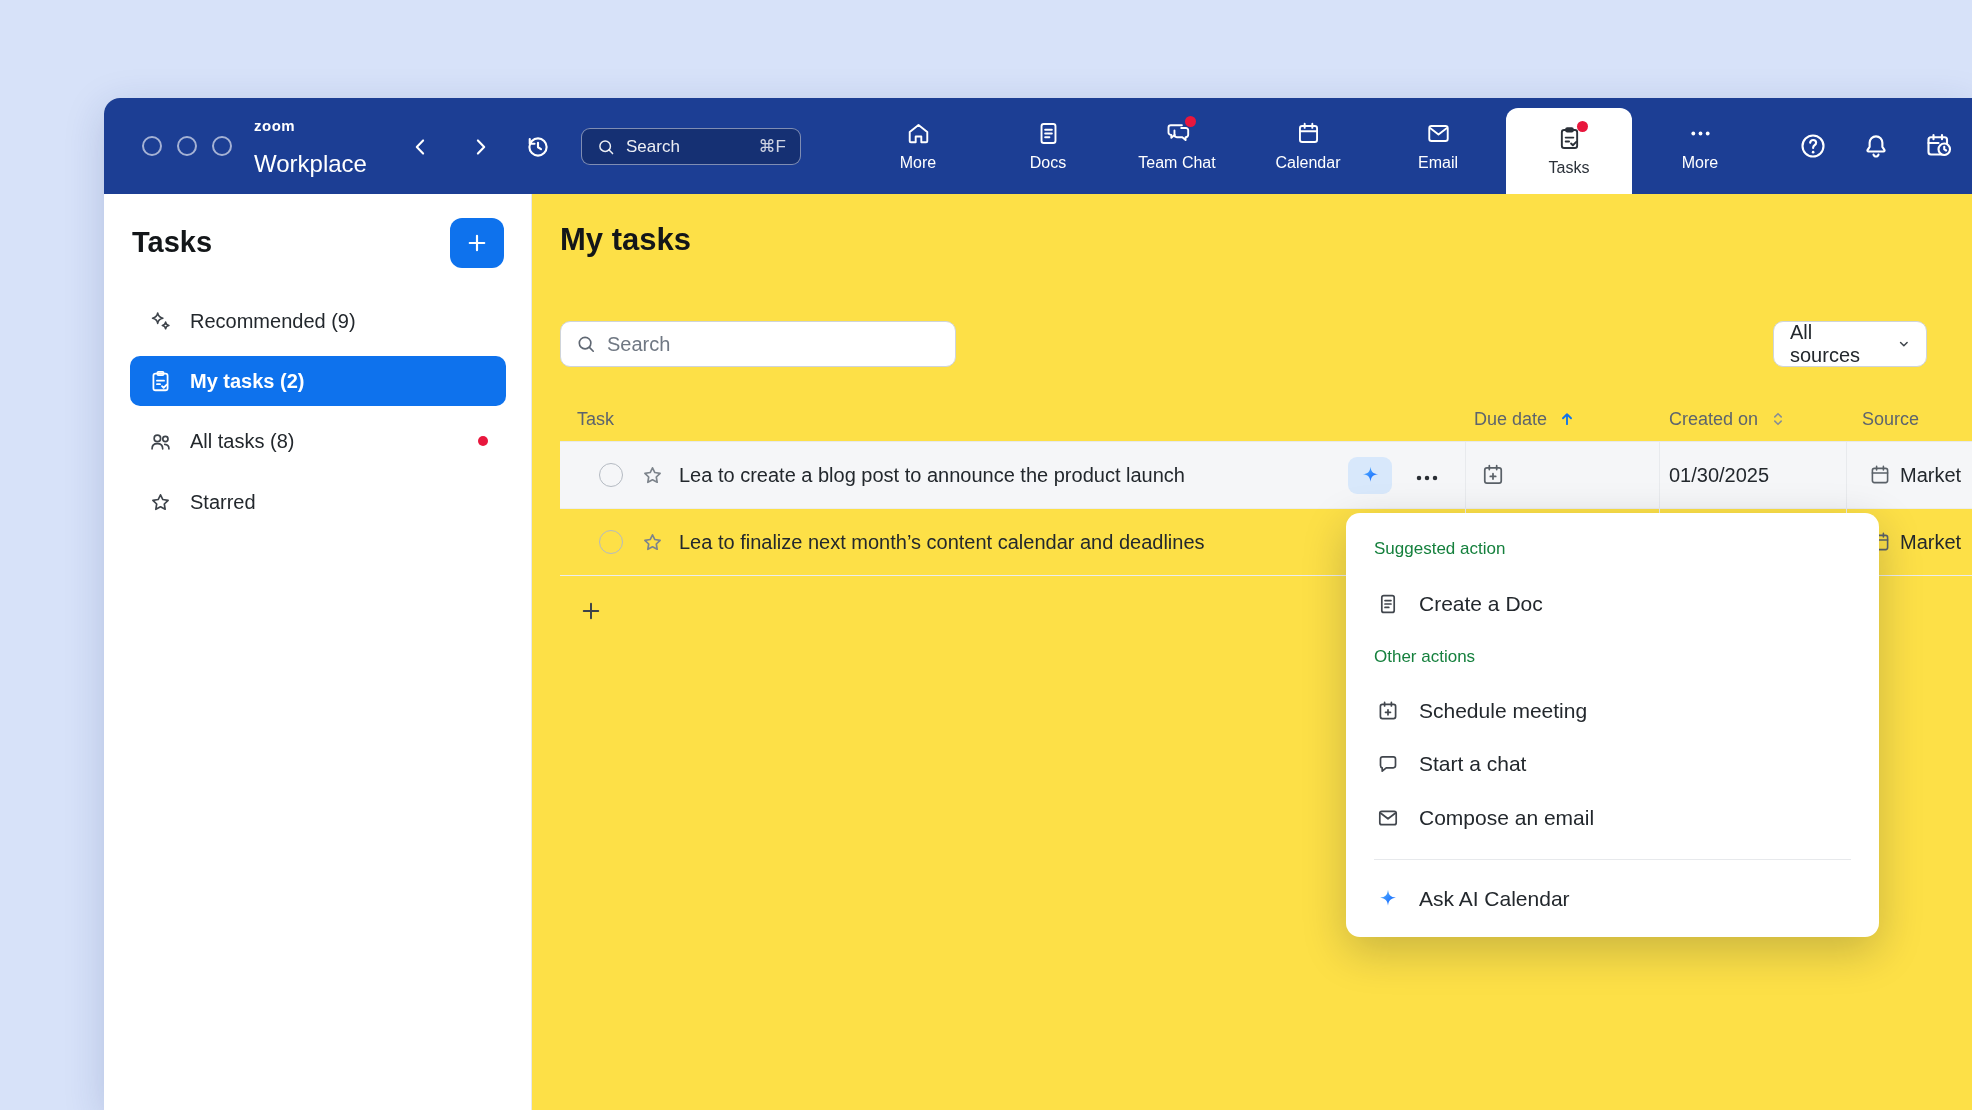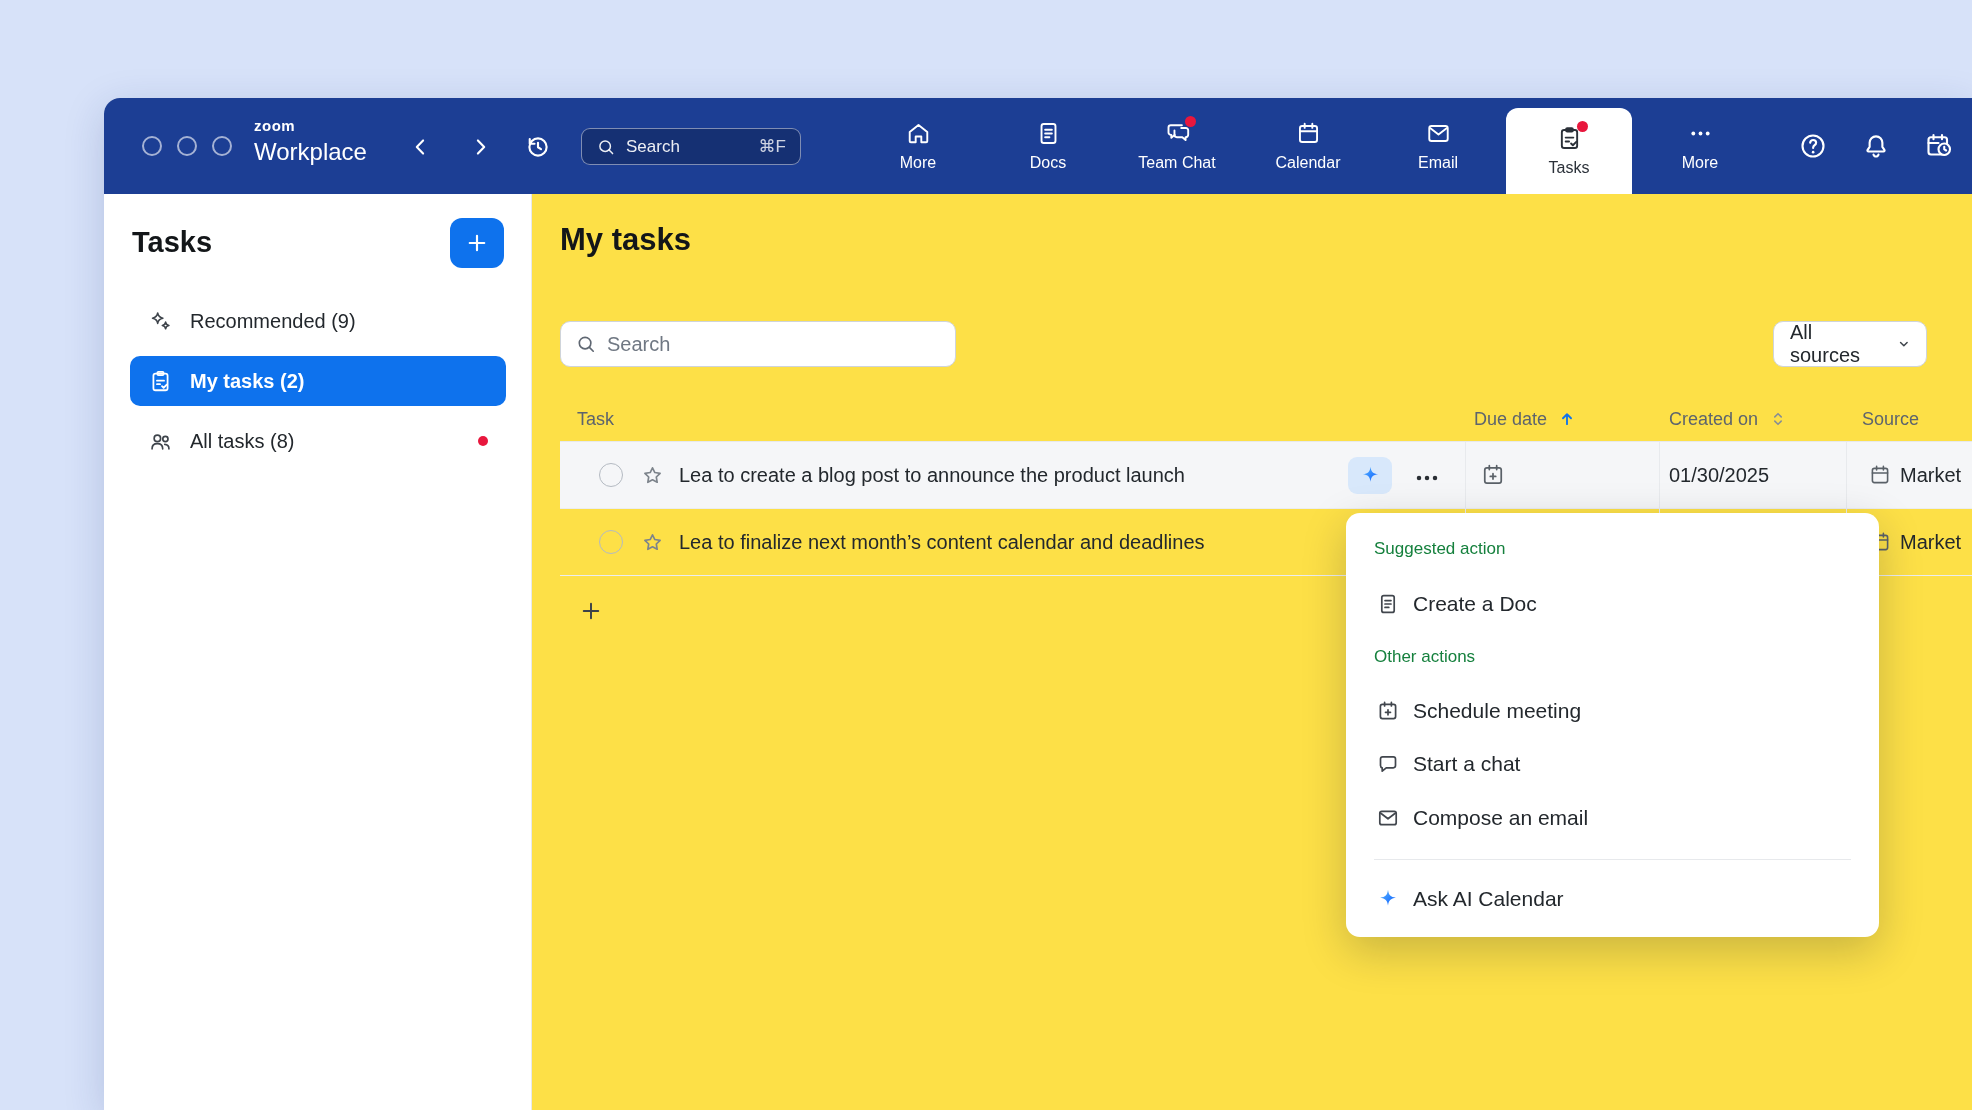--- a/index.html
+++ b/index.html
@@ -8,21 +8,21 @@
   .window { position:absolute; left:104px; top:98px; width:1868px; height:1012px;
             border-top-left-radius:16px; overflow:hidden; background:#fff;
             box-shadow:0 10px 40px rgba(21,44,115,.18); }
 
   
   .topbar { position:absolute; left:0; top:0; width:100%; height:96px; background:#1C3E94; color:#fff; }
   .tlight { position:absolute; top:38px; width:20px; height:20px; border-radius:50%;
             border:2px solid rgba(255,255,255,.6); }
   .logo { position:absolute; left:150px; top:20px; line-height:1.1; color:#fff; }
   .logo .z { font-size:15px; font-weight:bold; letter-spacing:.5px; }
-  .logo .w { font-size:24px; font-weight:400; margin-top:4px; }
+  .logo .w { font-size:24px; font-weight:400; margin-top:16px; }
   .tbtn { position:absolute; width:28px; height:28px; color:#fff; }
   .tbtn svg, .nicon svg, .ic svg { width:100%; height:100%; display:block; }
   .searchpill { position:absolute; left:477px; top:30px; width:220px; height:37px;
                 background:rgba(0,0,0,.22); border:1px solid rgba(255,255,255,.45); border-radius:9px;
                 display:flex; align-items:center; padding:0 14px; gap:10px; color:rgba(255,255,255,.92); }
   .searchpill .txt { font-size:17px; flex:1; }
   .searchpill .kbd { font-size:17px; color:rgba(255,255,255,.8); }
   .searchpill .ic { width:20px; height:20px; }
   .nav-item { position:absolute; top:0; height:96px; width:104px; display:flex; flex-direction:column;
               align-items:center; justify-content:center; gap:7px; color:#fff; cursor:pointer; }
@@ -86,21 +86,21 @@
   .rsrc { position:absolute; left:1340px; top:0; height:67px; display:flex; align-items:center;
           font-size:20px; color:#23282d; white-space:nowrap; }
   .add-task { position:absolute; left:46px; top:404px; width:26px; height:26px; color:#3c4249; cursor:pointer; }
 
   
   .popup { position:absolute; left:1242px; top:415px; width:533px; height:424px; background:#fff;
            border-radius:14px; box-shadow:0 14px 44px rgba(15,23,42,.22); z-index:40; }
   .p-label { position:absolute; left:28px; height:28px; display:flex; align-items:center;
              font-size:17px; color:#15803d; }
   .p-item { position:absolute; left:16px; right:16px; height:54px; display:flex; align-items:center;
-            padding-left:14px; gap:13px; font-size:21px; color:#23282d; border-radius:8px; cursor:pointer; }
+            padding-left:14px; gap:19px; font-size:21px; color:#23282d; border-radius:8px; cursor:pointer; }
   .p-item .ic { width:24px; height:24px; color:#41464d; }
   .p-div { position:absolute; left:28px; right:28px; top:346px; height:1px; background:#e7e9ec; }
 </style>
 </head>
 <body>
 
 <div class="canvas">
   <div class="window">
 
     <div class="topbar">
@@ -277,20 +277,28 @@
             <circle cx="9" cy="9" r="3.1"></circle>
               <path d="M3.9 19c0-3.1 2.2-4.9 5.1-4.9 2.9 0 5.1 1.8 5.1 4.9"></path>
             <circle cx="16.7" cy="9.6" r="2.5"></circle>
               <path d="M16.1 14.7c2.5.1 4 1.6 4 4.3"></path>
           </svg>
         </span>
         <span class="lbl">All tasks (8)</span>
         <span class="sb-dot"></span>
       </div>
 
+      <div class="sb-item" style="top:283px">
+        <span class="ic">
+          <svg viewBox="0 0 24 24" fill="none" stroke="currentColor" stroke-width="1.6" stroke-linejoin="round">
+              <path d="m12 4.6 2.25 4.55 5.05.75-3.65 3.55.85 5.05L12 16.1l-4.5 2.4.85-5.05L4.7 9.9l5.05-.75Z"></path>
+            </svg>
+        </span>
+        <span class="lbl">Starred</span>
+      </div>
     </div>
 
     <div class="main">
       <div class="m-title">My tasks</div>
 
       <div class="m-search">
         <span class="ic">
           <svg viewBox="0 0 24 24" fill="none" stroke="currentColor" stroke-width="1.8" stroke-linecap="round">
               <circle cx="11" cy="11" r="6.3"></circle>
               <path d="m15.7 15.7 4.2 4.2"></path>

